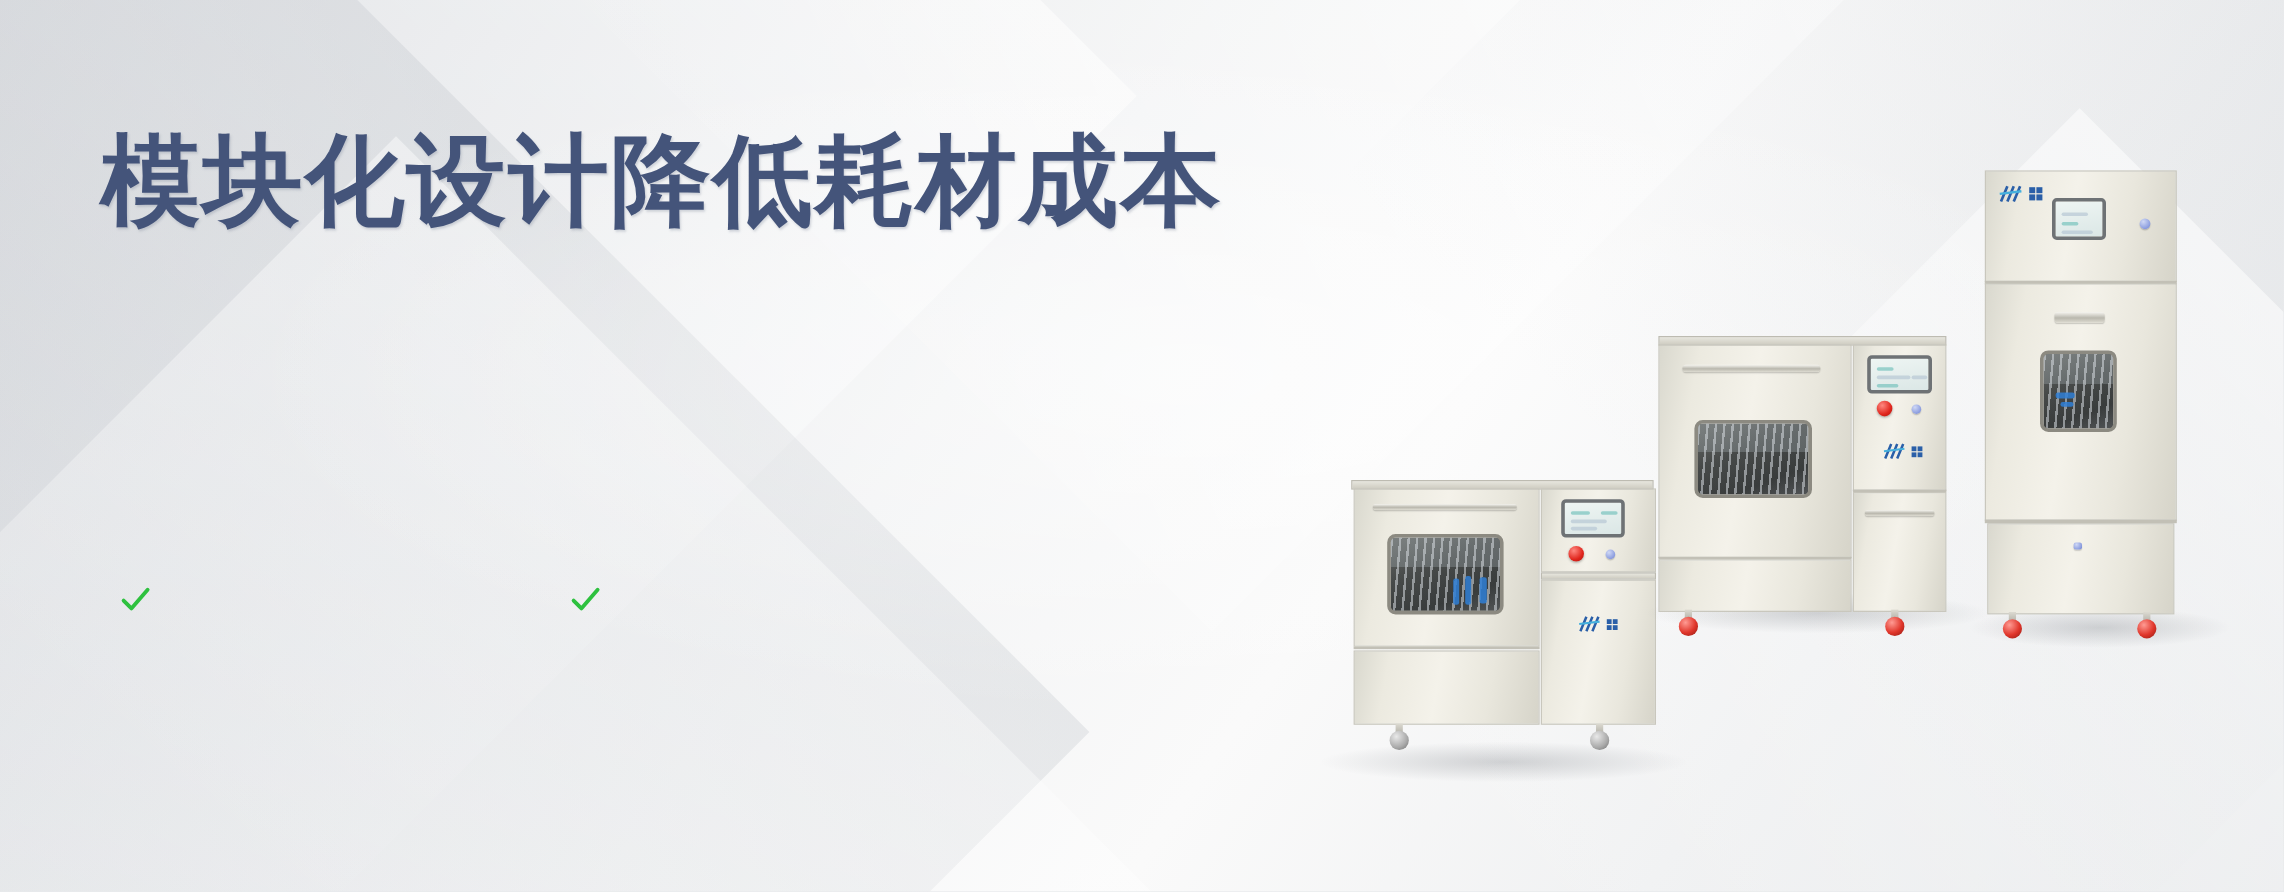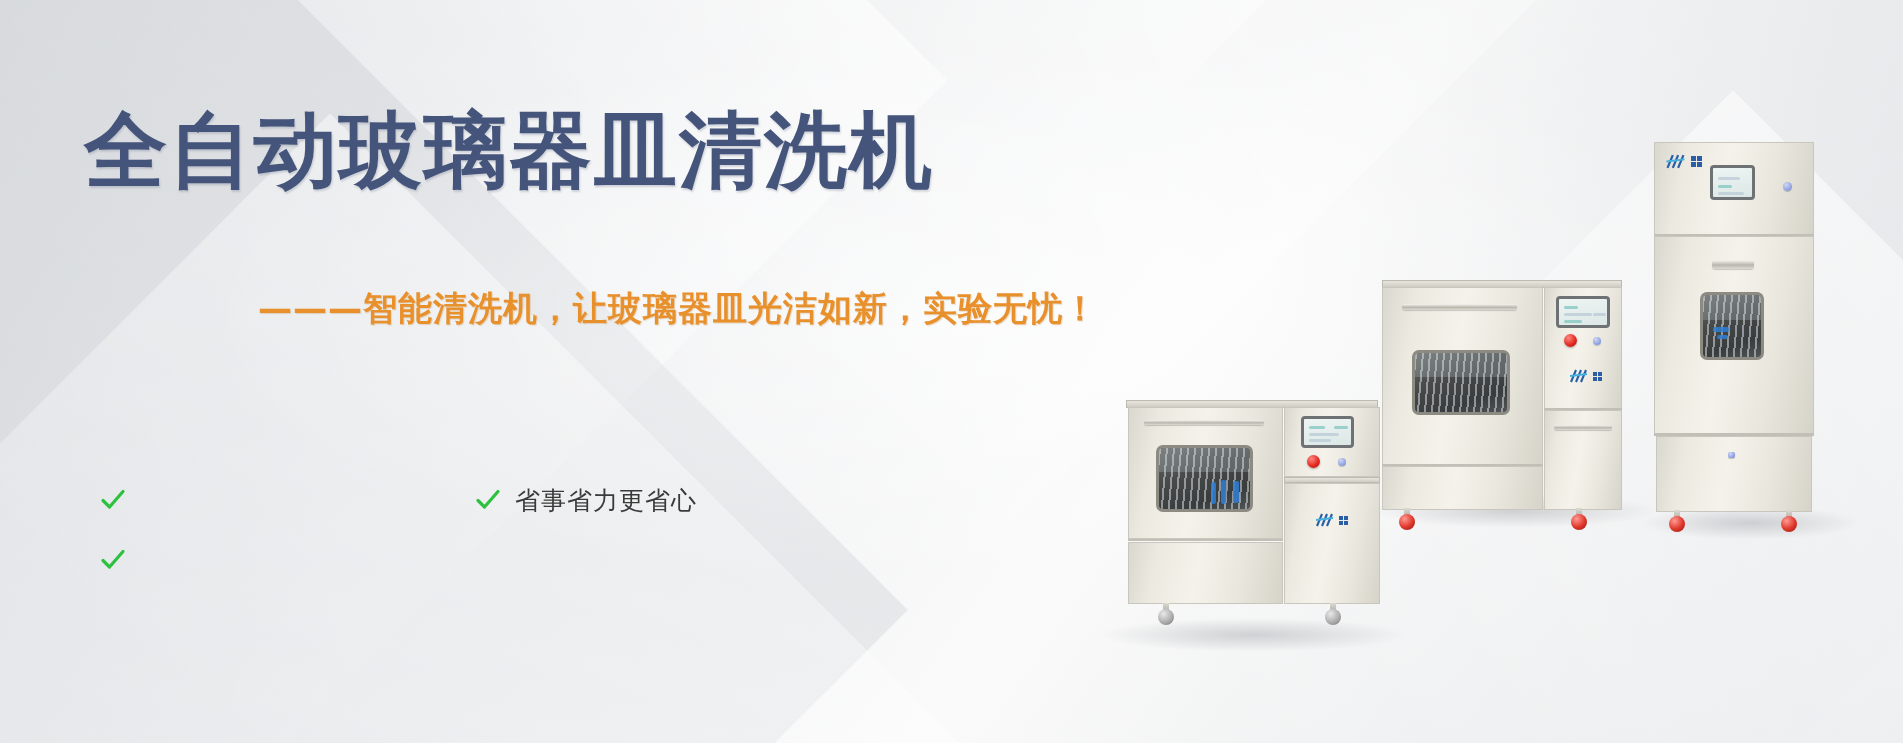--- a/index.html
+++ b/index.html
@@ -199,42 +199,33 @@
   <div class="facet f1"></div>
   <div class="facet f2"></div>
   <div class="facet f3"></div>
   <div class="facet f4"></div>
   <div class="facet f5"></div>
   <div class="facet f6"></div>
   <div class="vig"></div>
 
   <div id="copy">
 
-    <div id="headline">全自动玻璃器皿清洗机</div>
-
-    <div id="subhead">———智能清洗机，让玻璃器皿光洁如新，实验无忧！</div>
+    <div id="headline">模块化设计降低耗材成本</div>
+
 
     <div id="features">
 
       <div class="feat">
         <span class="tick">
           <svg width="26" height="26" viewBox="0 0 26 26">
             <path d="M3 13.5 L9.5 20 L23 4.5" stroke="#2ec13f" stroke-width="3.2" fill="none" stroke-linecap="round" stroke-linejoin="round"></path>
           </svg>
         </span>
       </div>
 
-      <div class="feat">
-        <span class="tick">
-          <svg width="26" height="26" viewBox="0 0 26 26">
-            <path d="M3 13.5 L9.5 20 L23 4.5" stroke="#2ec13f" stroke-width="3.2" fill="none" stroke-linecap="round" stroke-linejoin="round"></path>
-          </svg>
-        </span>
-        <span class="feat-label">省事省力更省心</span>
-      </div>
 
       <div class="feat">
         <span class="tick">
           <svg width="26" height="26" viewBox="0 0 26 26">
             <path d="M3 13.5 L9.5 20 L23 4.5" stroke="#2ec13f" stroke-width="3.2" fill="none" stroke-linecap="round" stroke-linejoin="round"></path>
           </svg>
         </span>
       </div>
 
 

